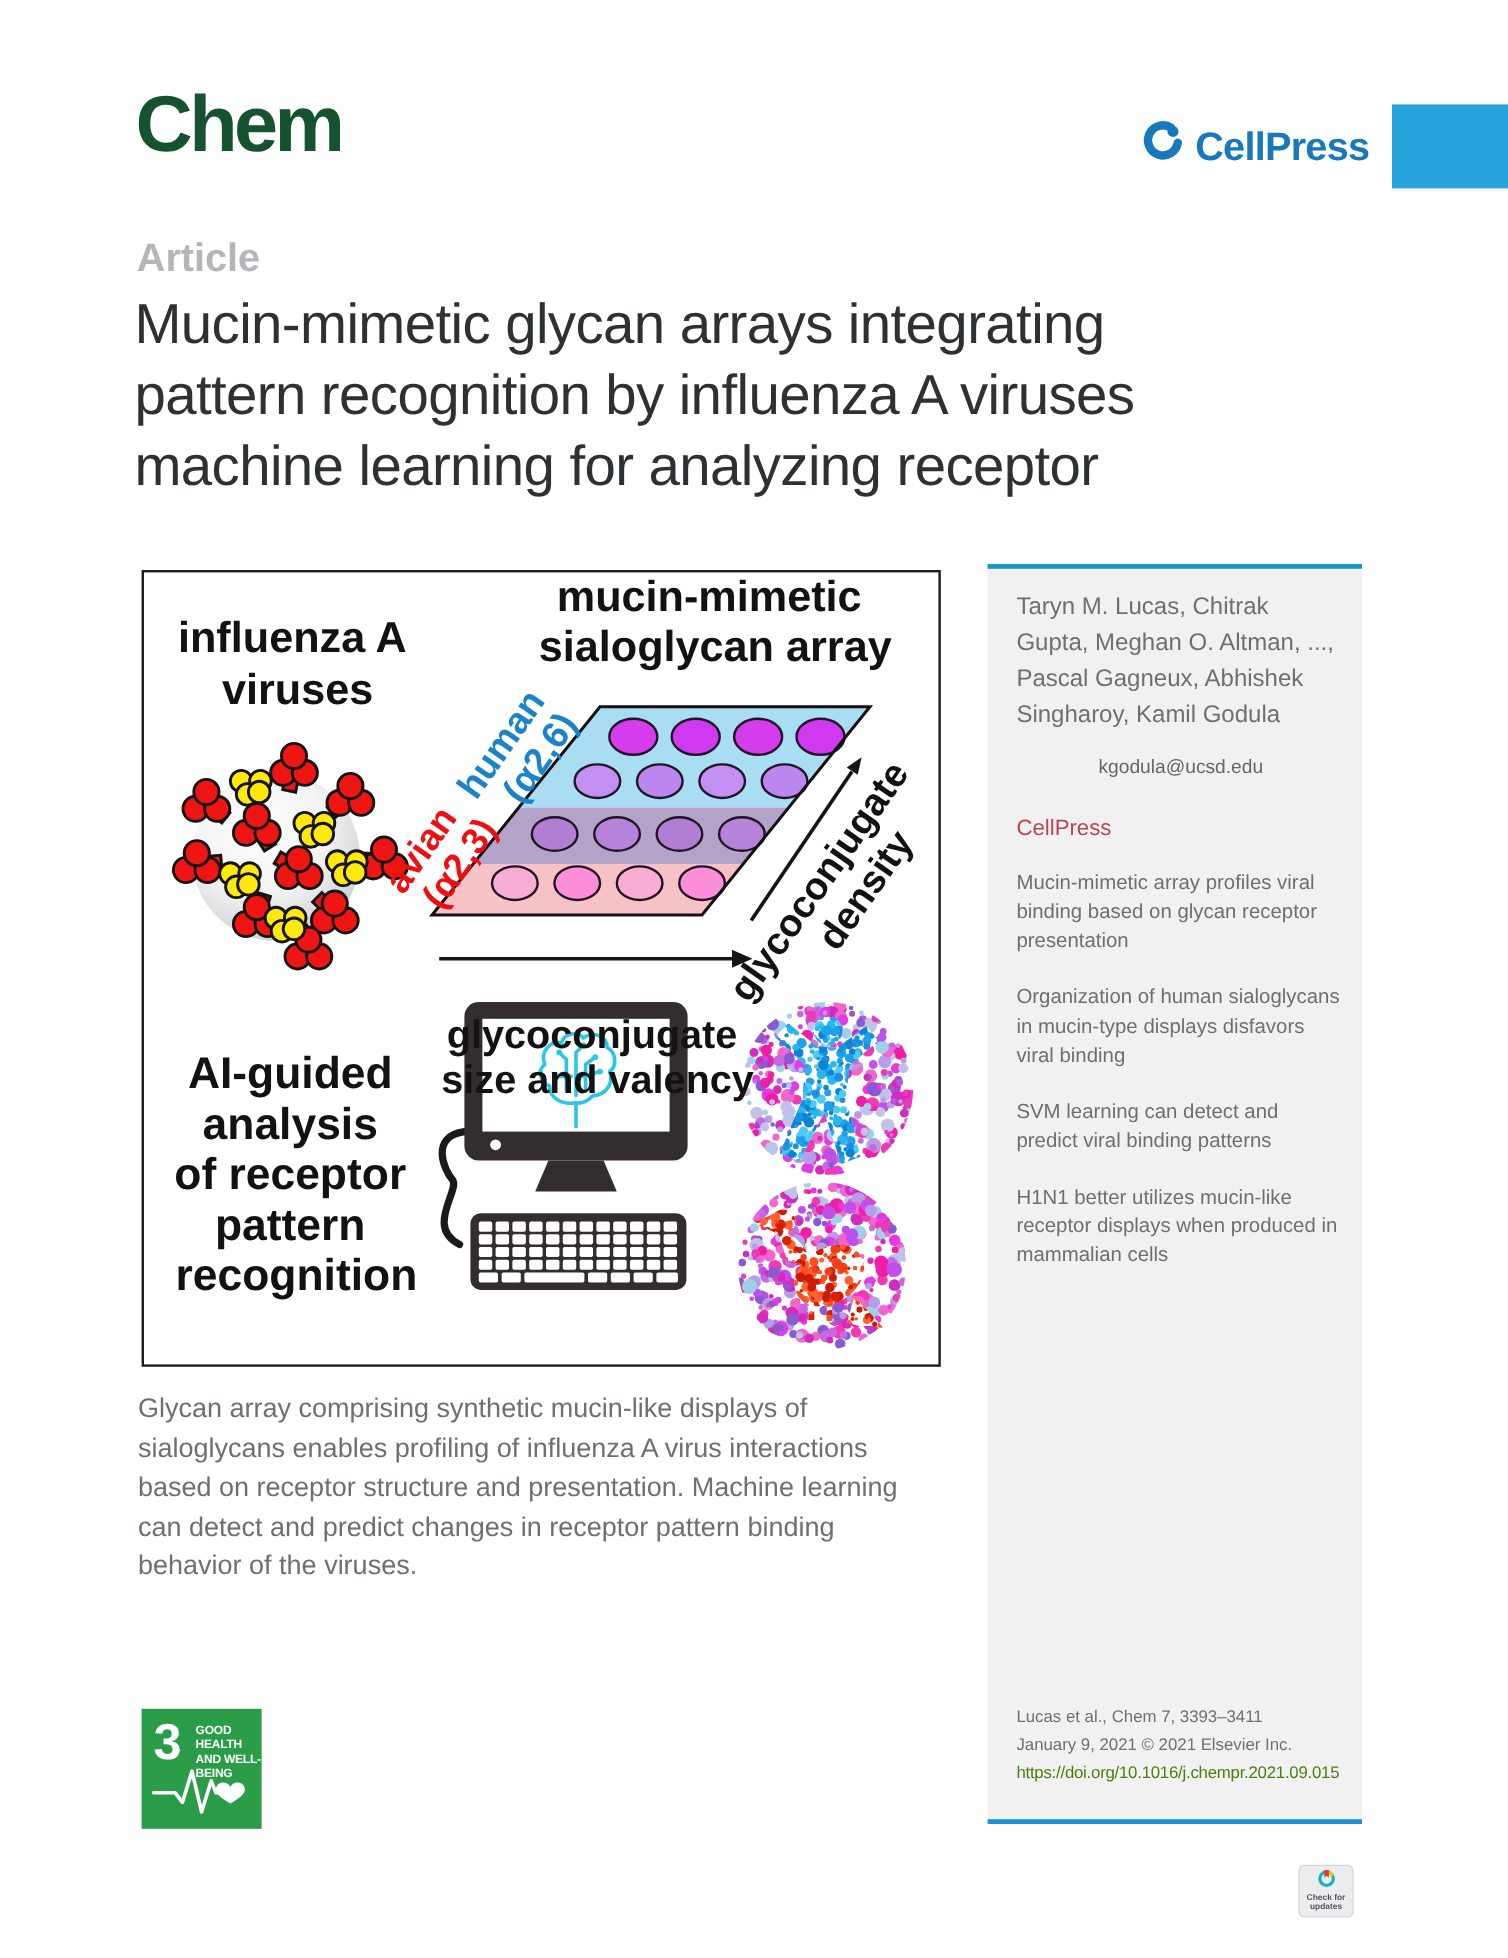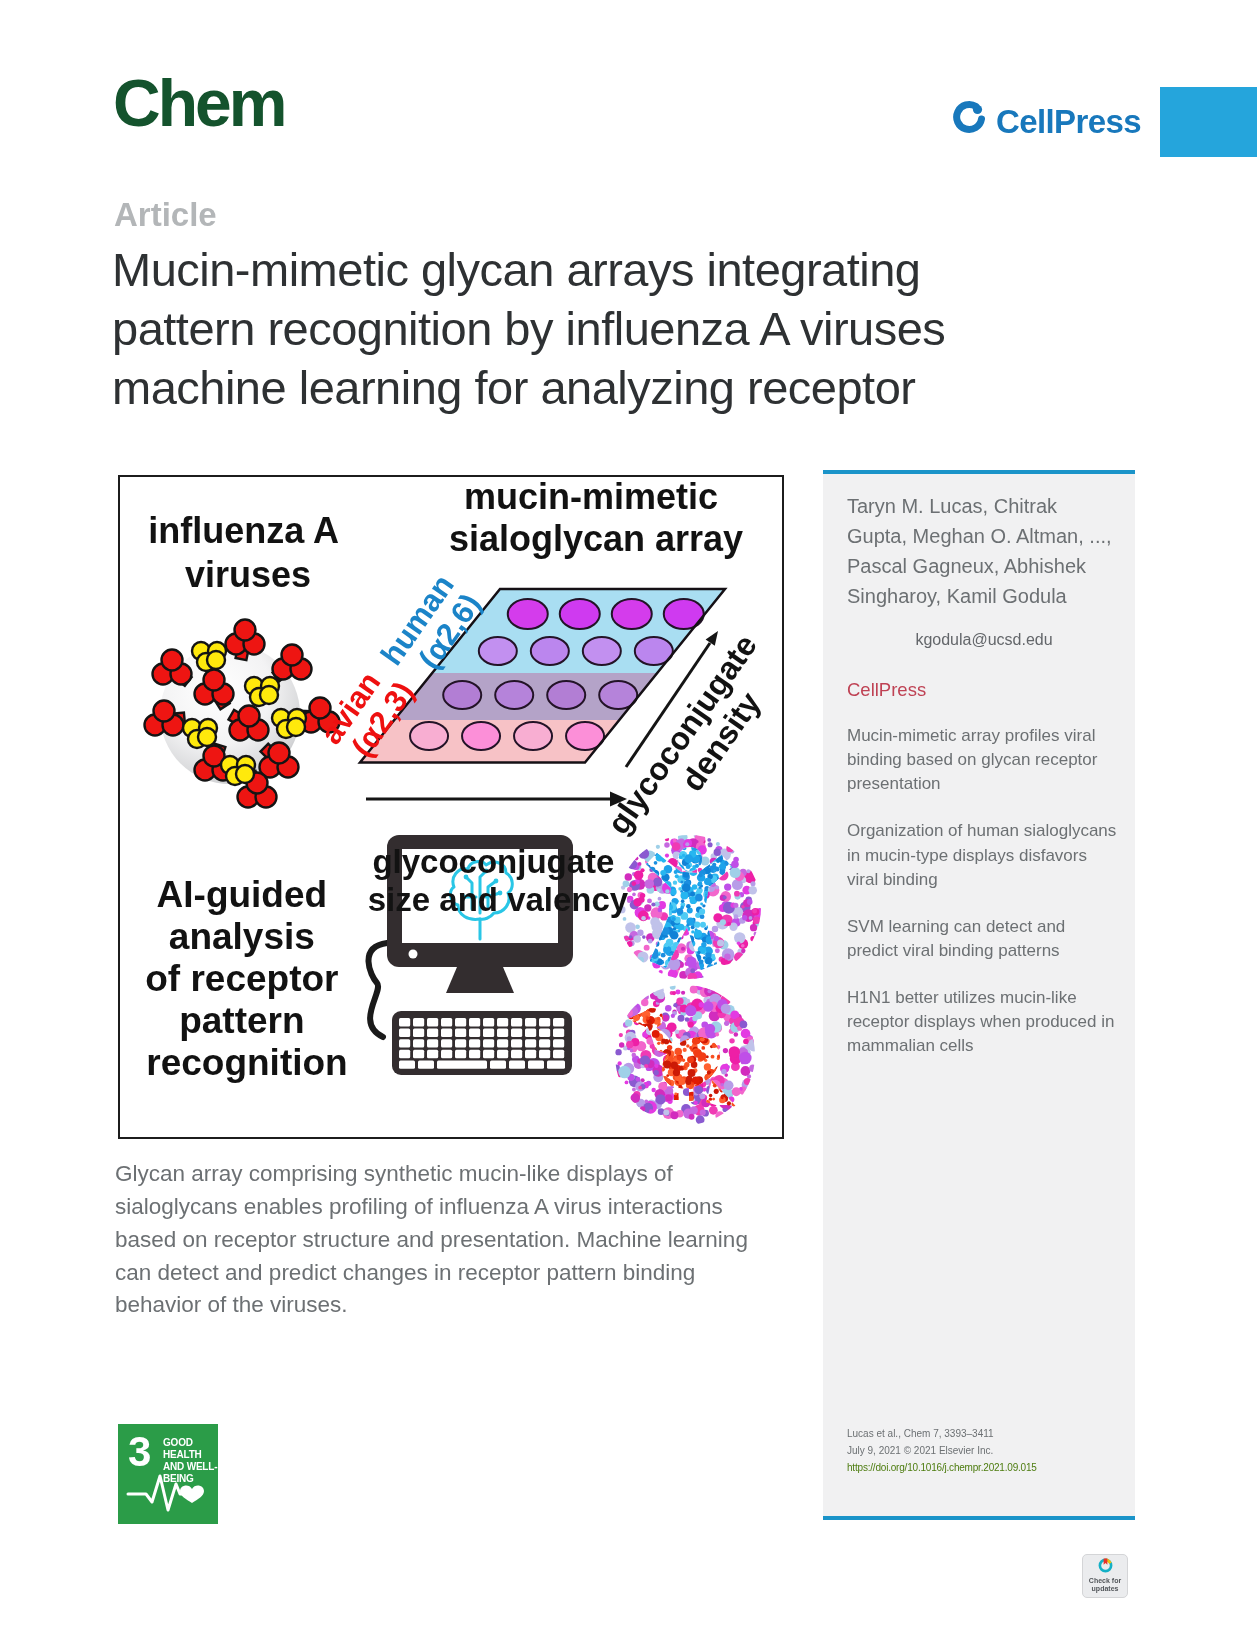--- a/index.html
+++ b/index.html
@@ -29,21 +29,21 @@
   .ga-blue{fill:#1b84c8;} .ga-red{fill:#ee1010;}
   
   .sidebar{position:absolute;left:823px;top:470px;width:312px;height:1050px;background:#f1f1f2;
     border-top:4px solid #1b94c9;border-bottom:4px solid #1b94c9;box-sizing:border-box;
     padding:17px 14px 0 24px;}
   .authors{font-size:20px;line-height:1.5;color:#6c7073;margin:0;}
   .email{margin-top:20px;font-size:16px;color:#63666a;text-align:center;}
   .hl-head{margin-top:30px;font-size:18.5px;color:#bf4254;}
   .hl-item{margin-top:23px;font-size:17px;line-height:1.42;color:#6c7073;width:272px;}
   .hl-item:first-of-type{margin-top:7px;}
-  .citation{position:absolute;left:24px;bottom:40px;font-size:10px;line-height:1.7;color:#6c7073;}
+  .citation{position:absolute;left:24px;bottom:26px;font-size:14px;line-height:1.7;color:#6c7073;}
   .citation div{white-space:nowrap;}
   .doi{color:#4d7c0f;text-decoration:none;letter-spacing:-0.2px;}
   
   .summary{position:absolute;left:115px;top:1158px;width:655px;font-size:22.5px;line-height:1.46;
     color:#6c7073;}
   
   .sdg{position:absolute;left:118px;top:1424px;width:100px;height:100px;background:#2b9c48;color:#fff;}
   .sdg-num{position:absolute;left:10px;top:4px;font-size:42px;font-weight:700;}
   .sdg-label{position:absolute;left:45px;top:13px;font-size:10px;font-weight:700;line-height:1.2;
     letter-spacing:-0.2px;}
@@ -2128,21 +2128,21 @@
 <div class="sidebar">
   <p class="authors">Taryn M. Lucas, Chitrak Gupta, Meghan O. Altman, ..., Pascal Gagneux, Abhishek Singharoy, Kamil Godula</p>
   <div class="email">kgodula@ucsd.edu</div>
   <div class="hl-head">CellPress</div>
   <div class="hl-item">Mucin-mimetic array profiles viral binding based on glycan receptor presentation</div>
   <div class="hl-item">Organization of human sialoglycans in mucin-type displays disfavors viral binding</div>
   <div class="hl-item">SVM learning can detect and predict viral binding patterns</div>
   <div class="hl-item">H1N1 better utilizes mucin-like receptor displays when produced in mammalian cells</div>
   <div class="citation">
     <div>Lucas et al., Chem 7, 3393–3411</div>
-    <div>July 9, 2021 © 2021 Elsevier Inc.</div>
+    <div>January 9, 2021 © 2021 Elsevier Inc.</div>
     <div><a class="doi" href="#" title="https://doi.org/10.1016/j.chempr.2021.09.015">https://doi.org/10.1016/j.chempr.2021.09.015</a></div>
   </div>
 </div>
 
 <div class="summary">Glycan array comprising synthetic mucin-like displays of sialoglycans enables profiling of influenza A virus interactions based on receptor structure and presentation. Machine learning can detect and predict changes in receptor pattern binding behavior of the viruses.</div>
 
 <div class="sdg">
   <div class="sdg-num">3</div>
   <div class="sdg-label">
     <div>GOOD HEALTH</div>

